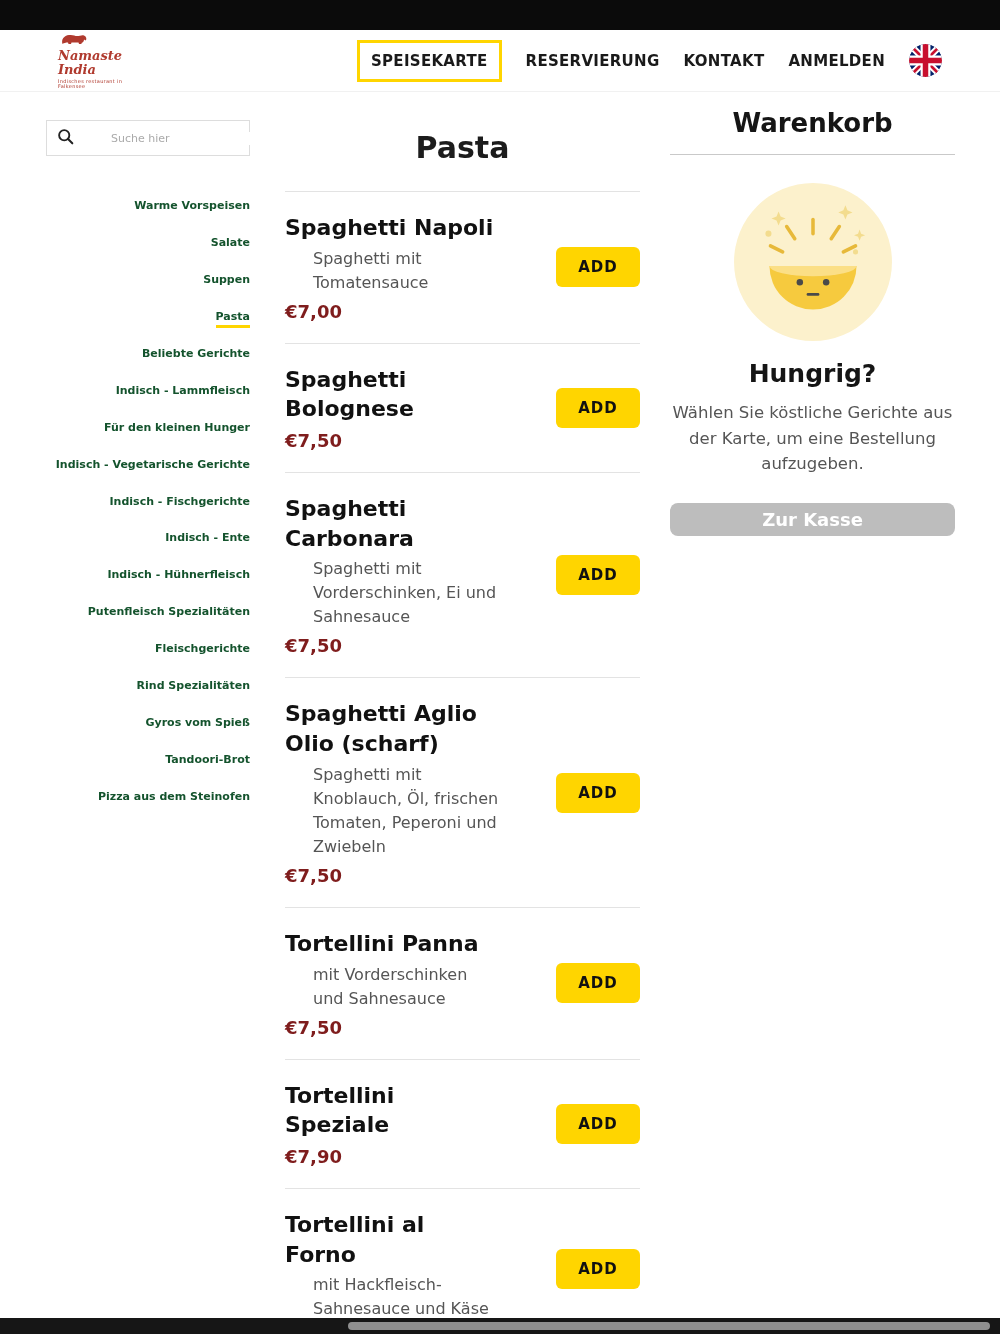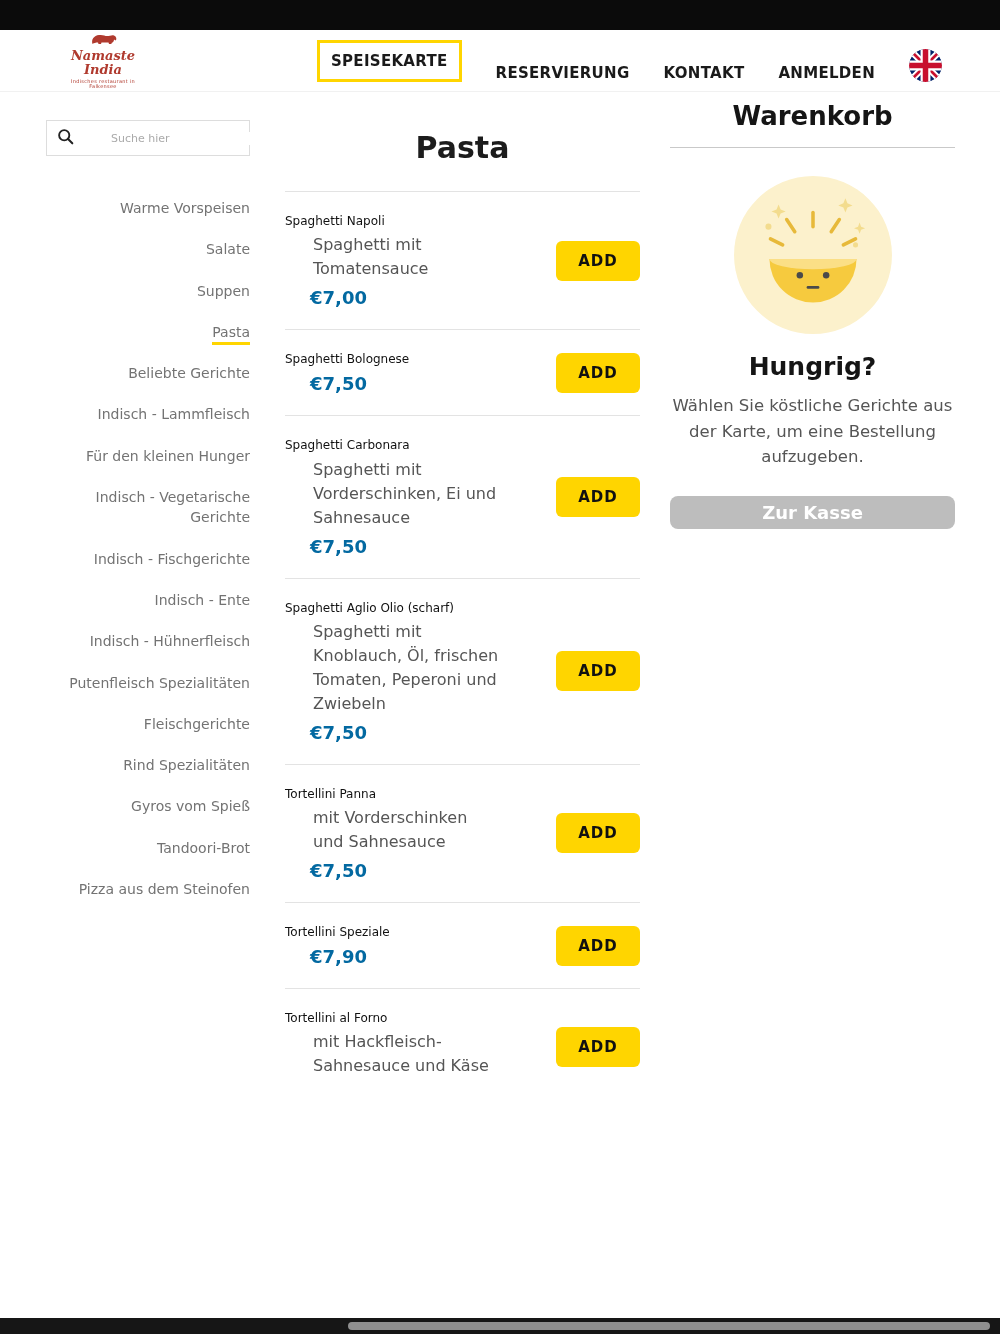--- a/index.html
+++ b/index.html
@@ -9,56 +9,56 @@
 
   
   .topbar { position: absolute; top: 0; left: 0; width: 100%; height: 30px; background: #0b0b0b; }
   .bottombar { position: absolute; bottom: 0; left: 0; width: 100%; height: 16px; background: #161616; }
   .hscroll-thumb { position: absolute; left: 348px; top: 4px; width: 642px; height: 8px;
     border-radius: 4px; background: #8f8f8f; }
 
   
   .header { position: absolute; top: 30px; left: 0; width: 100%; height: 62px; background: #fff;
     display: flex; align-items: center; border-bottom: 1px solid #f1f1f1; }
-  .logo { margin-left: 58px; width: 90px; text-align: center; color: #b03a2e; line-height: 1.1; }
+  .logo { margin-left: 58px; width: 90px; color: #b03a2e; line-height: 1.1; }
   .logo-title { font-family: "DejaVu Serif", serif; font-style: italic; font-weight: bold; font-size: 13px; }
   .logo-sub { font-size: 5px; letter-spacing: .3px; margin-top: 1px; }
-  .nav { margin-left: auto; display: flex; align-items: flex-end; gap: 34px; margin-right: 58px; }
+  .nav { margin-left: auto; display: flex; align-items: center; gap: 24px; margin-right: 58px; }
   .nav-item { font-size: 15px; font-weight: bold; letter-spacing: .3px; color: #1a1a1a; cursor: pointer; white-space: nowrap; }
   .nav-item.active { border: 3px solid #ffd500; padding: 9px 11px; }
   .flag { width: 33px; height: 33px; border-radius: 50%; overflow: hidden; flex: 0 0 auto; cursor: pointer; }
 
   
   .sidebar { position: absolute; left: 46px; top: 120px; width: 204px; }
   .searchbox { width: 204px; height: 36px; border: 1px solid #ddd; border-radius: 0;
     display: flex; align-items: center; padding: 0 10px; background: #fff; gap: 29px; }
   .searchbox input { border: none; outline: none; width: 150px; font-size: 11px; color: #444;
     font-family: "DejaVu Sans", sans-serif; margin-left: 8px; }
   .searchbox input::placeholder { color: #aaa; }
   .cats { margin-top: 42px; }
-  .cat { text-align: right; font-weight: normal; font-size: 14px; line-height: 1.45;
-    margin-bottom: 21px; cursor: pointer; color: #737373; }
+  .cat { text-align: right; font-weight: bold; font-size: 11px; line-height: 1.45;
+    margin-bottom: 21px; cursor: pointer; color: #14532d; }
   .cat span { display: inline; }
   .cat.active span { border-bottom: 3px solid #ffd500; padding-bottom: 2px; }
 
   
   .menu { position: absolute; left: 285px; top: 112px; width: 355px; }
   .menu-title { font-size: 30px; font-weight: bold; text-align: center; color: #1c1c1c;
     margin: 18px 0 26px 0; }
   .menu-item { border-top: 1px solid #e3e3e3; padding: 21px 0; display: flex; align-items: center; }
   .mi-info { width: 214px; }
-  .mi-name { font-size: 12px; font-weight: normal; color: #111; line-height: 1.35; margin-bottom: 4px; }
+  .mi-name { font-size: 22px; font-weight: bold; color: #111; line-height: 1.35; margin-bottom: 4px; }
   .mi-desc { font-size: 16px; color: #555; line-height: 1.5; margin-left: 28px; }
-  .mi-price { font-size: 18px; font-weight: bold; color: #0369a1; margin-top: 6px; margin-left: 25px; }
+  .mi-price { font-size: 18px; font-weight: bold; color: #7f1d1d; margin-top: 6px; }
   .add-btn { margin-left: auto; width: 84px; height: 40px; background: #ffd500; border: none;
     border-radius: 6px; font-family: "DejaVu Sans", sans-serif; font-weight: bold; font-size: 15px;
     letter-spacing: 1px; color: #111; cursor: pointer; }
 
   
-  .cart { position: absolute; left: 670px; top: 101px; width: 285px; text-align: center; }
+  .cart { position: absolute; left: 670px; top: 108px; width: 285px; text-align: center; }
   .cart-title { font-size: 26px; font-weight: bold; color: #151515; margin-bottom: 16px; }
   .cart-hr { border: none; border-top: 1px solid #c9c9c9; }
   .cart-illustration { margin: 26px auto 16px auto; width: 162px; height: 162px; }
   .cart-heading { font-size: 25px; font-weight: bold; color: #151515; margin-bottom: 12px; }
   .cart-text { font-size: 16.5px; color: #555; line-height: 1.55; margin-bottom: 26px; }
   .checkout-btn { width: 100%; padding: 6px 0; background: #bdbdbd; color: #fff; border: none;
     border-radius: 8px; font-family: "DejaVu Sans", sans-serif; font-weight: bold; font-size: 18px;
     cursor: pointer; }
 </style>
 </head>

